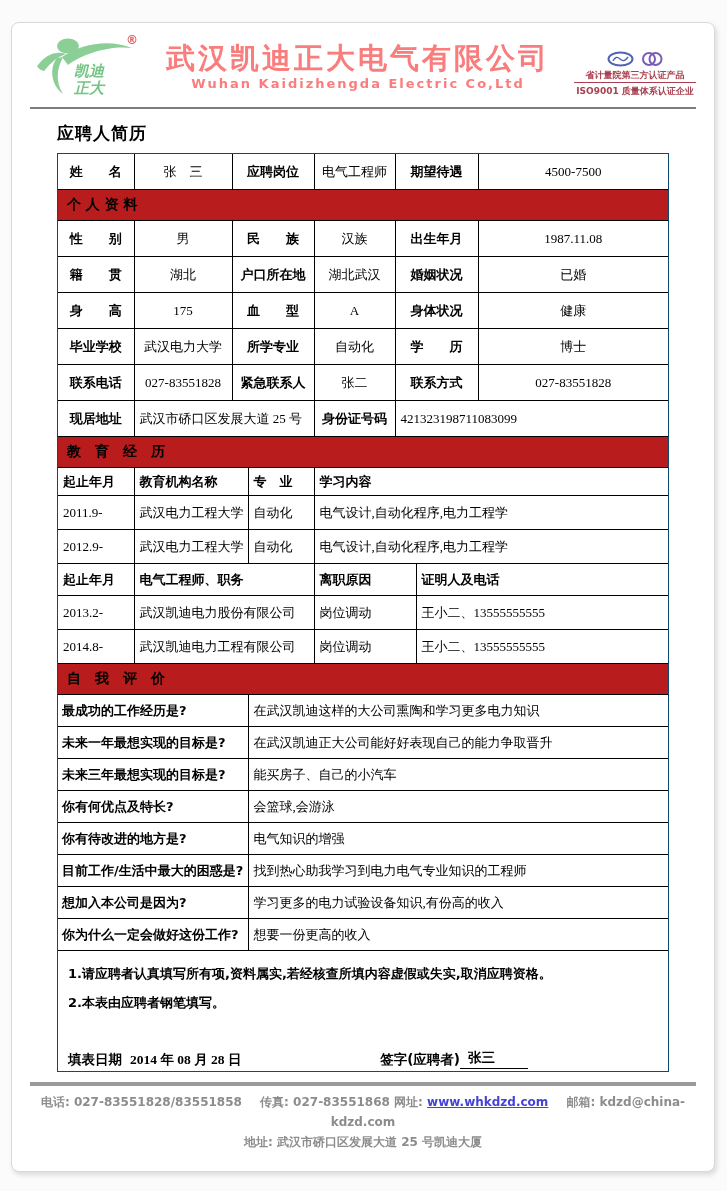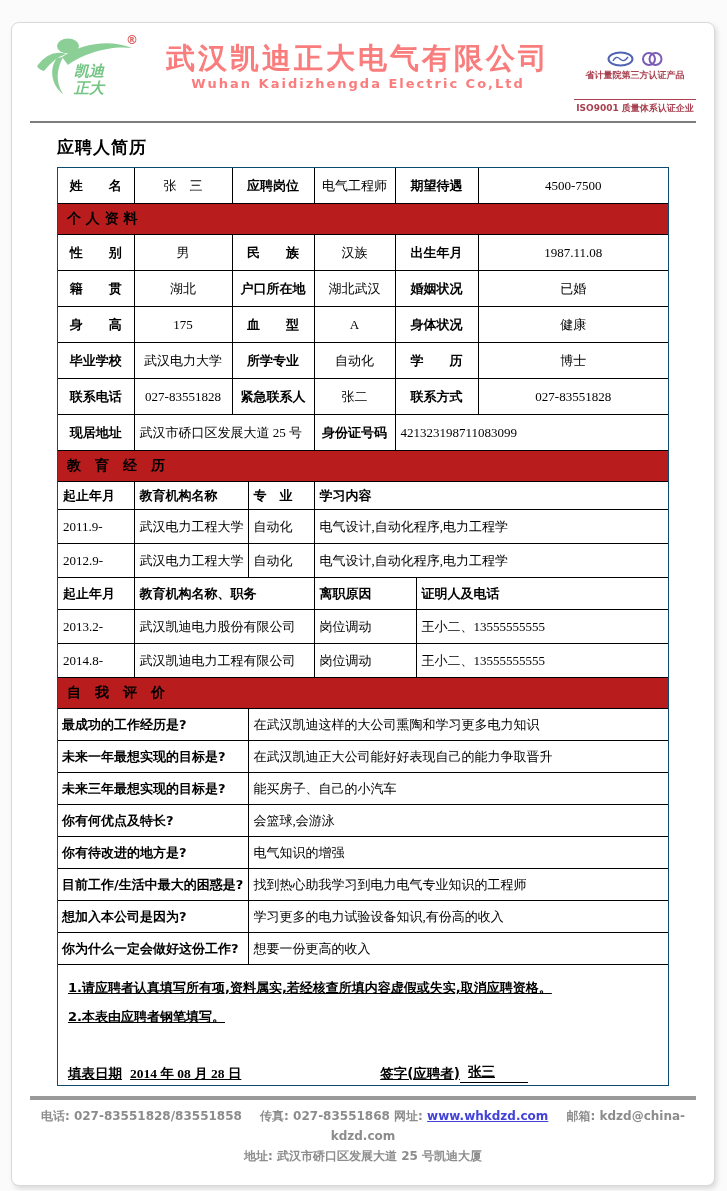--- a/index.html
+++ b/index.html
@@ -10,21 +10,21 @@
   .header{display:flex;align-items:flex-start;padding:12px 18px 4px 22px;}
   .logo-wrap{position:relative;width:108px;flex:0 0 auto;}
   .logo-reg{position:absolute;top:-2px;right:4px;color:#e06060;font-size:12px;font-weight:bold;}
   .brand{flex:1 1 auto;text-align:center;padding-top:6px;}
   .brand-cn{color:#fa7d7d;font-size:29px;font-weight:bold;letter-spacing:3px;line-height:34px;
             font-family:"DejaVu Serif","Liberation Serif",serif;}
   .brand-en{color:#fa7d7d;font-size:13px;font-weight:bold;letter-spacing:2px;margin-top:1px;}
   .certs{flex:0 0 auto;width:122px;text-align:center;padding-top:16px;}
   .cert-icons{display:flex;justify-content:center;gap:6px;align-items:center;height:16px;}
   .cert-l1{color:#a8404f;font-size:9px;font-weight:bold;margin-top:2px;border-bottom:1px solid #a8404f;
-           padding-bottom:17px;white-space:nowrap;}
+           padding-bottom:0;white-space:nowrap;}
   .cert-l2{color:#a8404f;font-size:9px;font-weight:bold;margin-top:2px;white-space:nowrap;}
   .hr-header{border-bottom:2px solid #7d7d7d;margin:2px 18px 0;}
   
   .main{padding:0 45px;}
   .doc-title{text-align:left;font-size:17px;font-weight:bold;letter-spacing:1px;margin:12px 0 7px;line-height:25px;color:#000;}
   .form-wrap{border:1px solid #0c4a6e;}
   table{border-collapse:collapse;width:100%;table-layout:fixed;}
   td{border-right:1px solid #000;border-bottom:1px solid #000;font-size:13px;color:#000;
      padding:0 5px;height:35px;overflow:hidden;white-space:nowrap;vertical-align:middle;}
   td:last-child{border-right:none;}
@@ -34,21 +34,21 @@
   .hcell{font-weight:bold;text-align:left;}
   .bar{background:#b91c1c;border-bottom:1px solid #000;height:30px;display:flex;align-items:center;
        font-weight:bold;font-size:14px;padding:0 9px;color:#000;}
   .edu-h td{height:27px;}
   .edu-d td{height:33px;}
   .work-h td{height:31px;}
   .work-d td{height:33px;}
   .self-t td{height:31px;}
   .q{font-weight:bold;text-align:left;padding:0 4px;}
   
-  .notes{padding:4px 8px 2px;text-decoration:underline;}
+  .notes{padding:4px 8px 2px;}
   .note-line{font-weight:bold;font-size:13px;margin:10px 2px 0;line-height:1.45;color:#000;}
   .signoff{display:flex;align-items:flex-end;margin-top:36px;font-weight:bold;font-size:13.5px;color:#000;}
   .date-label{margin-left:2px;}
   .date-value{margin-left:8px;font-family:"Liberation Serif","DejaVu Serif",serif;font-weight:bold;}
   .sign-block{margin-left:auto;margin-right:132px;display:flex;align-items:flex-end;}
   .sign-value{border-bottom:1.5px solid #000;padding:0 26px 1px 8px;min-width:34px;display:inline-block;}
   
   .footer{margin:10px 18px 0;border-top:4px solid #9a9a9a;padding-top:6px;text-align:center;
           color:#8c8c8c;font-weight:bold;font-size:12px;line-height:1.7;}
   .footer .gap{display:inline-block;width:14px;}
@@ -212,21 +212,21 @@
       <table>
         <colgroup>
               <col style="width:76px">
               <col style="width:180px">
               <col style="width:102px">
               <col>
             </colgroup>
         <tbody>
               <tr class="work-h">
           <td class="hcell">起止年月</td>
-          <td class="hcell">教育机构名称、职务</td>
+          <td class="hcell">电气工程师、职务</td>
           <td class="hcell">离职原因</td>
           <td class="hcell">证明人及电话</td>
         </tr>
         <tr class="work-d">
           <td class="val-l">2013.2-</td>
           <td class="val-l">武汉凯迪电力股份有限公司</td>
           <td class="val-l">岗位调动</td>
           <td class="val-l">王小二、13555555555</td>
         </tr>
         <tr class="work-d">

